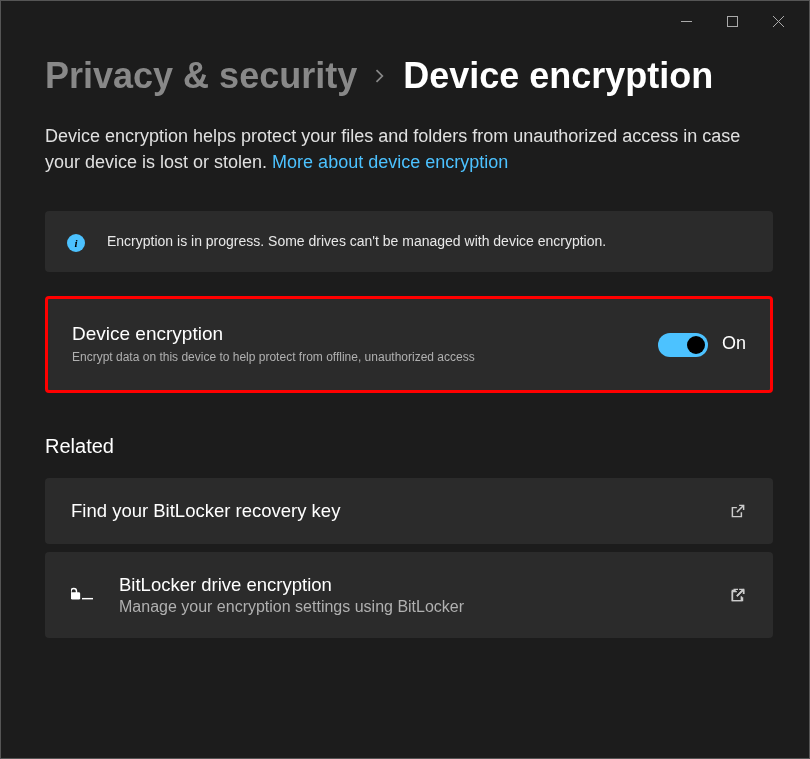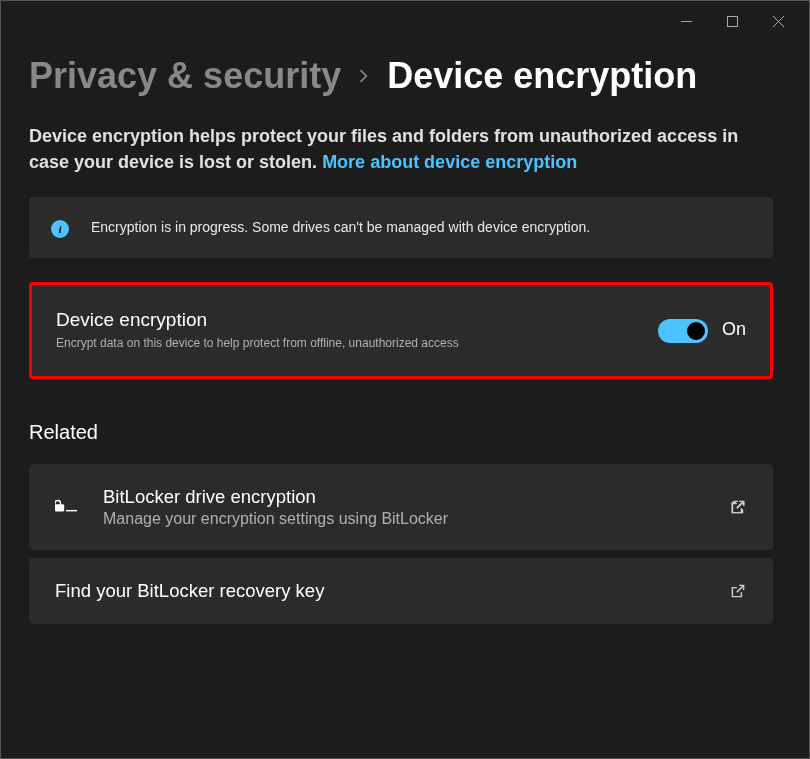--- a/index.html
+++ b/index.html
@@ -30,21 +30,21 @@
       align-items: center;
       justify-content: center;
       color: #aaa;
       cursor: pointer;
     }
     .titlebar-btn svg {
       width: 11px;
       height: 11px;
     }
     .content {
-      padding: 14px 36px 36px 28px;
+      padding: 14px 36px 36px 44px;
     }
     .breadcrumb {
       display: flex;
       align-items: center;
       gap: 16px;
       margin-bottom: 26px;
     }
     .breadcrumb-parent {
       font-size: 36px;
       font-weight: 600;
@@ -62,22 +62,21 @@
     }
     .breadcrumb-current {
       font-size: 36px;
       font-weight: 600;
       color: #fff;
     }
     .intro {
       font-size: 18px;
       color: #e0e0e0;
       line-height: 1.45;
-      margin-bottom: 22px;
-      font-weight: bold;
+      margin-bottom: 36px;
     }
     .intro-link {
       color: #4cc2ff;
       cursor: pointer;
     }
     .info-card {
       background: #2b2b2b;
       border-radius: 4px;
       padding: 20px 22px;
       display: flex;
@@ -247,46 +246,46 @@
       <div class="toggle">
         <div class="toggle-knob"></div>
       </div>
       <div class="toggle-label">On</div>
     </div>
   </div>
 
   <div class="section-header">Related</div>
 
   <div class="related-card">
+    <div class="related-text">
+      <div class="related-title">Find your BitLocker recovery key</div>
+    </div>
+    <div class="open-icon">
+      <svg viewBox="0 0 16 16">
+          <path d="M9 3h4v4" fill="none" stroke="currentColor" stroke-width="1.3"></path>
+          <path d="M13 3L7 9" fill="none" stroke="currentColor" stroke-width="1.3"></path>
+          <path d="M11 9v4H3V5h4" fill="none" stroke="currentColor" stroke-width="1.3"></path>
+        </svg>
+    </div>
+  </div>
+
+  <div class="related-card">
     <div class="related-icon">
       <svg viewBox="0 0 24 18" width="24" height="18">
         <rect x="0" y="2" width="6" height="7" rx="3" fill="none" stroke="currentColor" stroke-width="1.6"></rect>
         <rect x="0" y="6" width="10" height="8" rx="1.5" fill="currentColor"></rect>
         <line x1="12" y1="13" x2="24" y2="13" stroke="currentColor" stroke-width="1.6"></line>
       </svg>
     </div>
     <div class="related-text">
       <div class="related-title">BitLocker drive encryption</div>
       <div class="related-desc">Manage your encryption settings using BitLocker</div>
     </div>
     <div class="open-icon">
       <svg viewBox="0 0 16 16">
           <path d="M4 3h4M13 3v4M13 3L7 9M6 4H3v9h9v-3" fill="none" stroke="currentColor" stroke-width="1.3"></path>
           <path d="M9 3h4v4" fill="none" stroke="currentColor" stroke-width="1.3"></path>
           <path d="M13 3L7 9" fill="none" stroke="currentColor" stroke-width="1.3"></path>
           <path d="M11 9v4H3V5h4" fill="none" stroke="currentColor" stroke-width="1.3"></path>
         </svg>
     </div>
   </div>
-
-  <div class="related-card">
-    <div class="related-text">
-      <div class="related-title">Find your BitLocker recovery key</div>
-    </div>
-    <div class="open-icon">
-      <svg viewBox="0 0 16 16">
-          <path d="M9 3h4v4" fill="none" stroke="currentColor" stroke-width="1.3"></path>
-          <path d="M13 3L7 9" fill="none" stroke="currentColor" stroke-width="1.3"></path>
-          <path d="M11 9v4H3V5h4" fill="none" stroke="currentColor" stroke-width="1.3"></path>
-        </svg>
-    </div>
-  </div>
 </div>
 
 </body></html>

